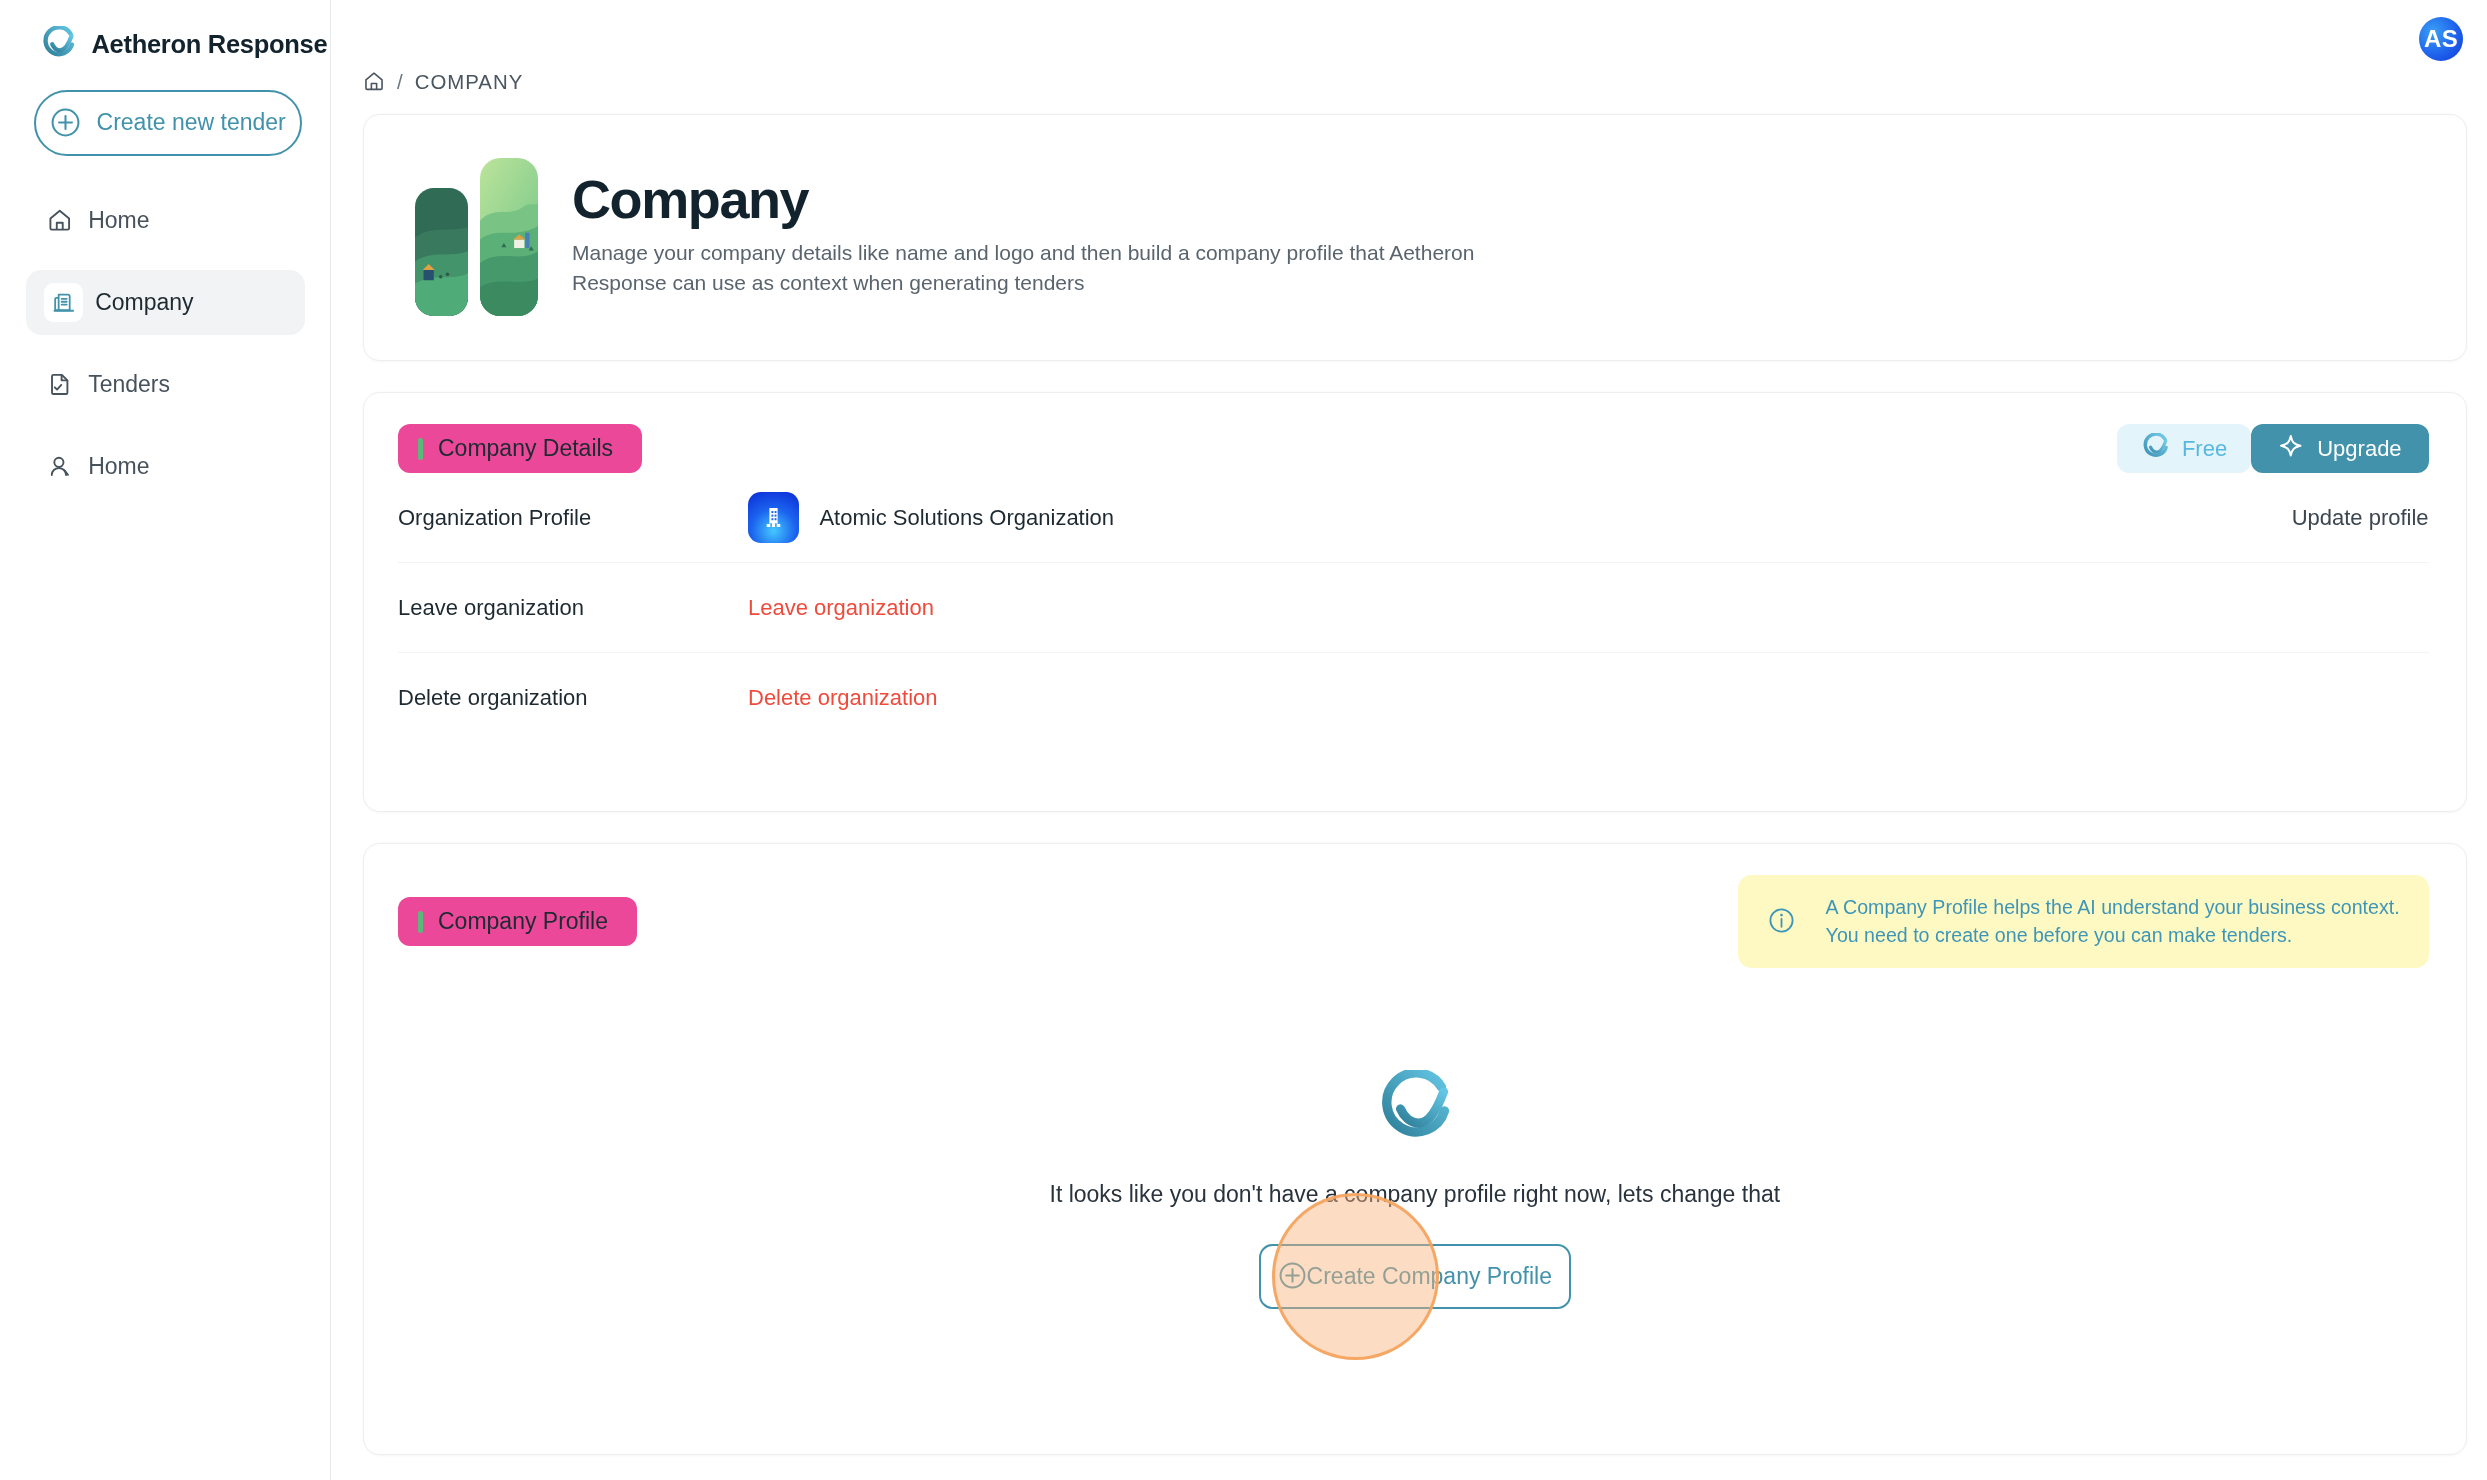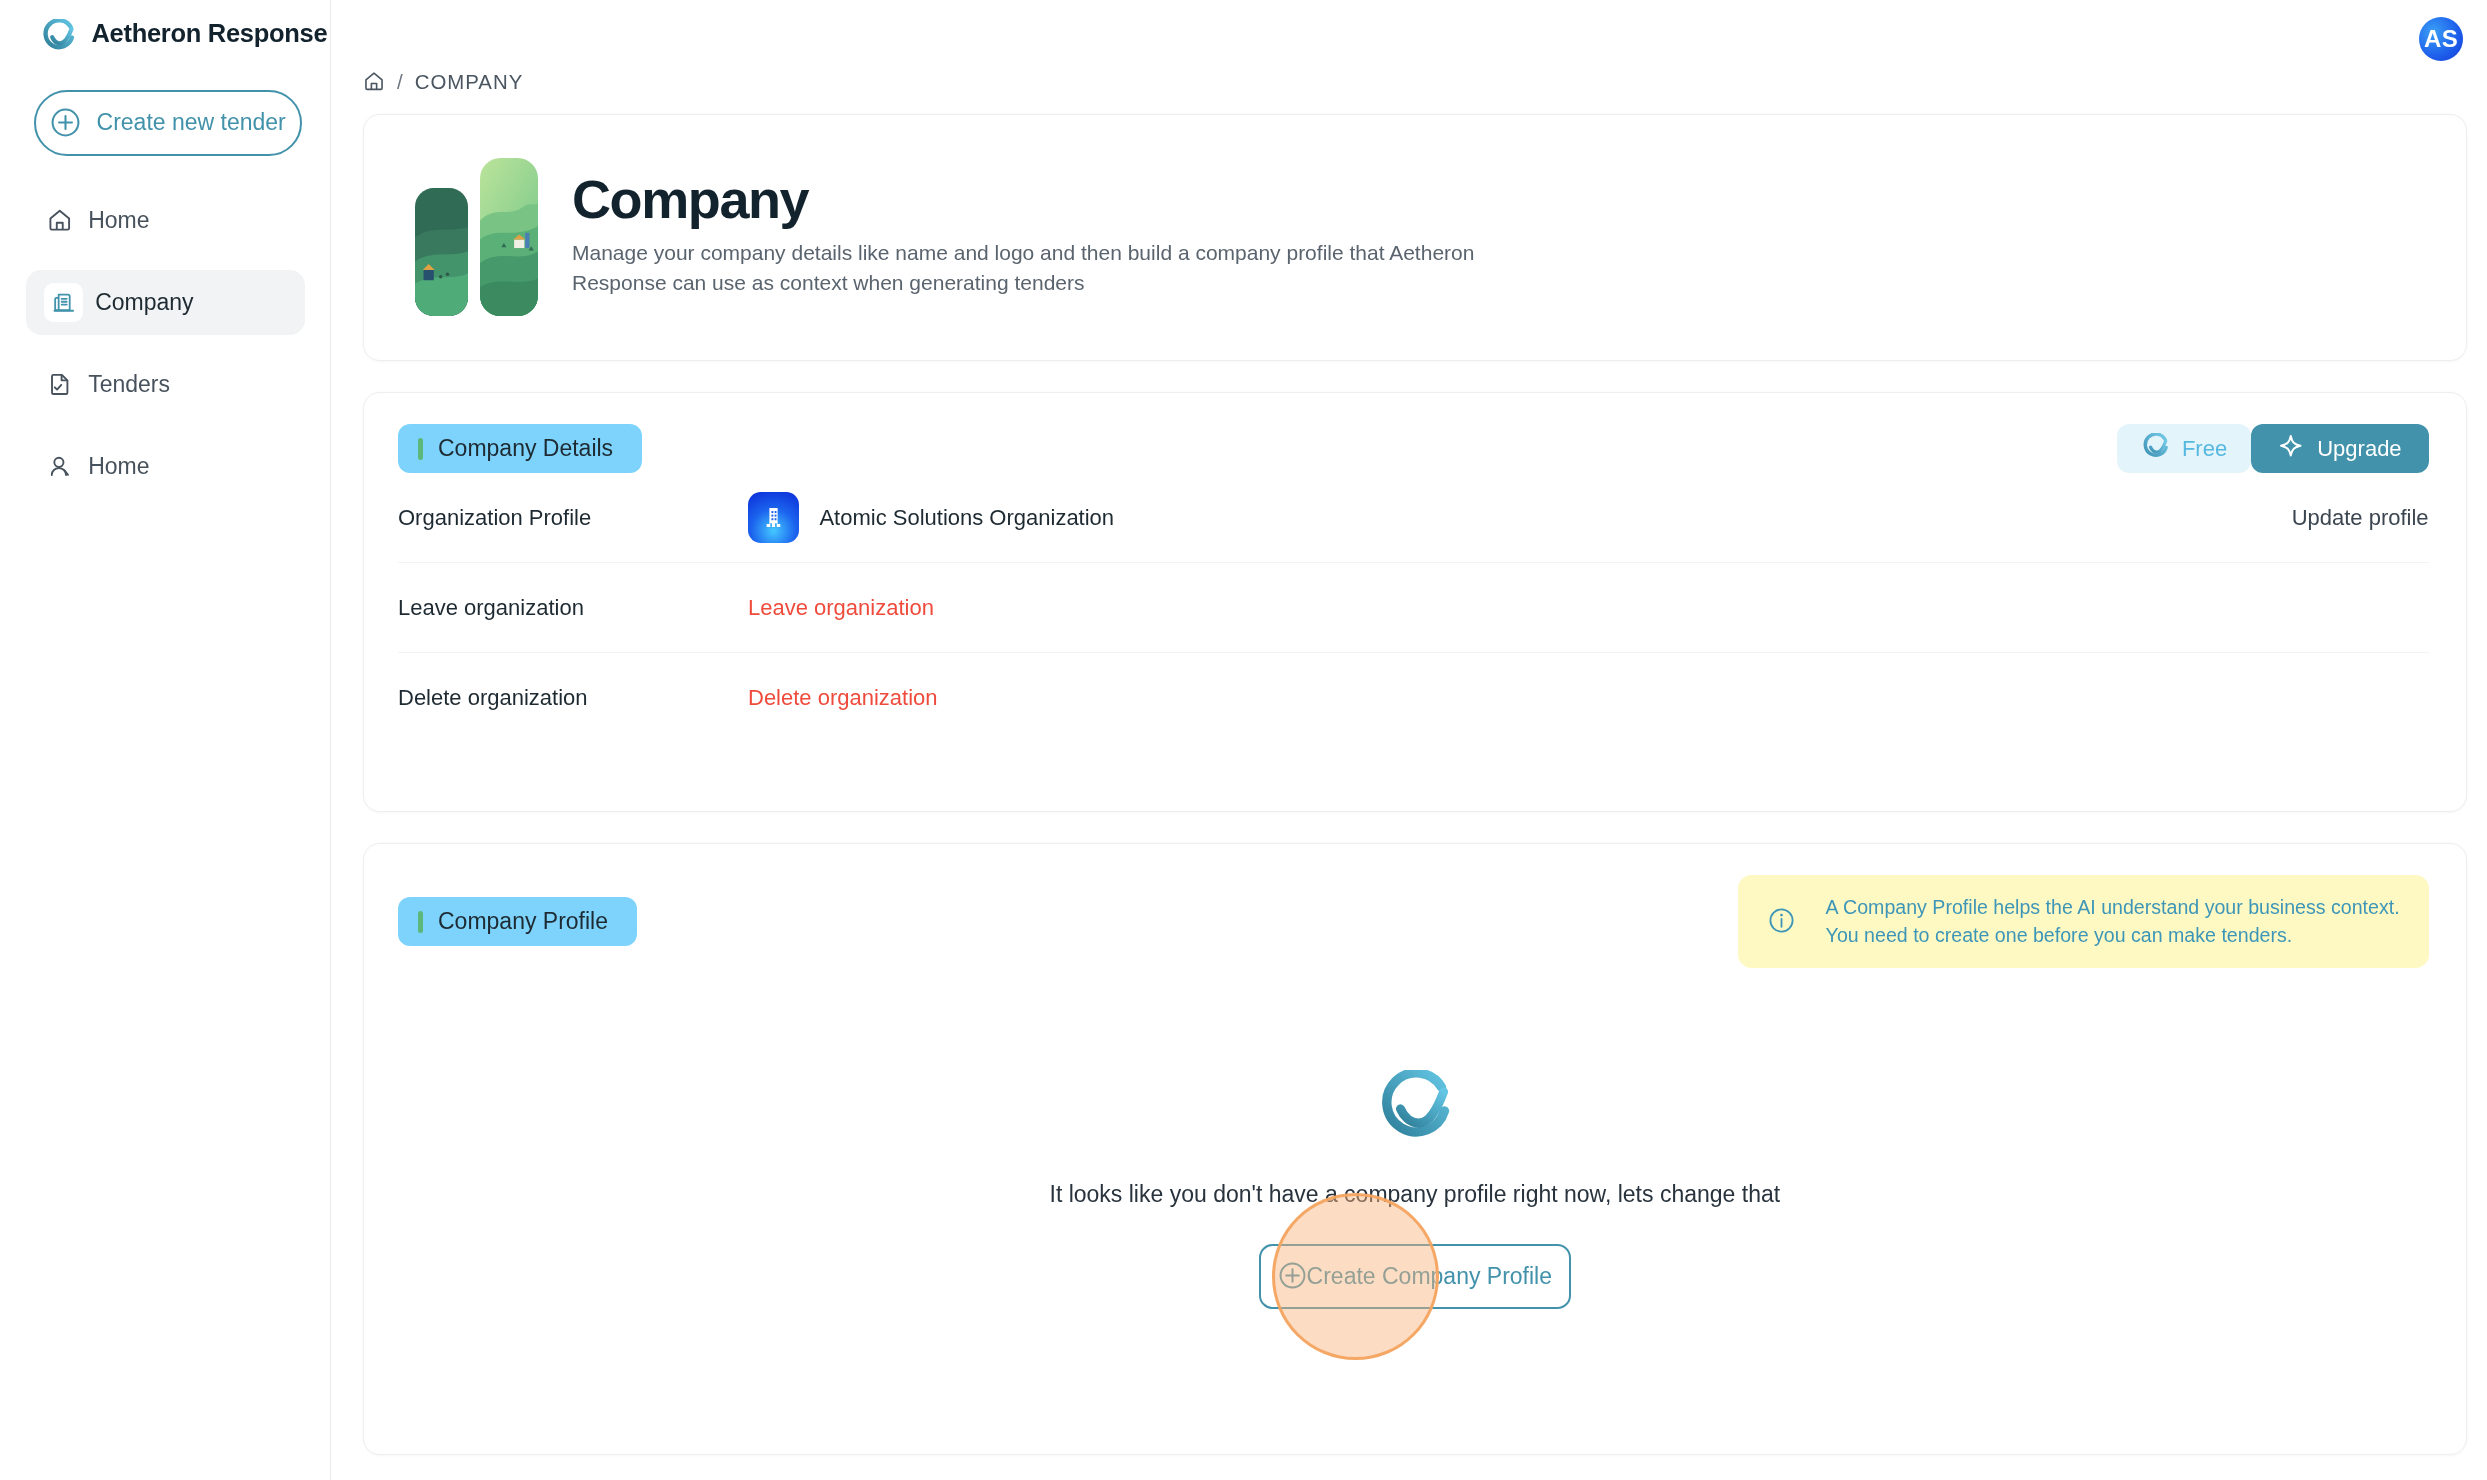--- a/index.html
+++ b/index.html
@@ -13,21 +13,21 @@
   .app { display: flex; width: 2487px; height: 1481px; }
 
   
   .sidebar {
     width: 331px; height: 100%;
     background: #ffffff;
     border-right: 1.7px solid #e9ecef;
     flex: 0 0 331px;
     padding: 0 25.5px;
   }
-  .brand { display: flex; gap: 14.5px; padding: 18.7px 0 0 14.5px; height: 71px; }
+  .brand { display: flex; align-items: center; gap: 14.5px; padding: 18.7px 0 0 14.5px; height: 71px; }
   .brand-mark { width: 37px; height: 37px; flex: 0 0 37px; }
   .brand-name { font-size: 25.5px; font-weight: 700; color: #12232e; letter-spacing: -0.3px; white-space: nowrap; }
 
   .create-tender {
     margin: 18.7px 0 0 8.5px;
     width: 268px; height: 66px;
     border: 2.1px solid #4292ab;
     border-radius: 33px;
     background: #ffffff;
     display: flex; align-items: center; justify-content: center; gap: 15.3px;
@@ -86,21 +86,21 @@
   .hero { display: flex; align-items: center; gap: 34px; padding: 39px 51px 44px 51px; }
   .hero-art { display: flex; align-items: flex-end; gap: 12px; height: 162px; }
   .pill-sm { width: 53px; height: 128px; border-radius: 18.7px; overflow: hidden; }
   .pill-lg { width: 58px; height: 158px; border-radius: 20.4px; overflow: hidden; }
   .hero-title { font-size: 54px; font-weight: 700; letter-spacing: -1.4px; color: #12232e; line-height: 1.05; }
   .hero-sub { font-size: 21px; color: #5a646e; line-height: 1.45; margin-top: 10.2px; max-width: 986px; }
 
   
   .sec-head { display: flex; align-items: center; justify-content: space-between; padding: 31px 37px 0 34px; }
   .chip {
-    background: #7dd3fc; border-radius: 12px;
+    background: #ec4899; border-radius: 12px;
     height: 49px; display: inline-flex; align-items: center; gap: 15.3px;
     padding: 0 29px 0 20.4px;
   }
   .chip .bar { width: 4.3px; height: 22px; background: #5cb87a; border-radius: 2.6px; }
   .chip .txt { font-size: 23px; color: #1e2a32; white-space: nowrap; }
 
   .head-actions { display: flex; align-items: center; gap: 0; }
   .badge-free {
     background: #e4f4fb; border-radius: 12px; height: 49px;
     display: inline-flex; align-items: center; gap: 12px; padding: 0 24px;

